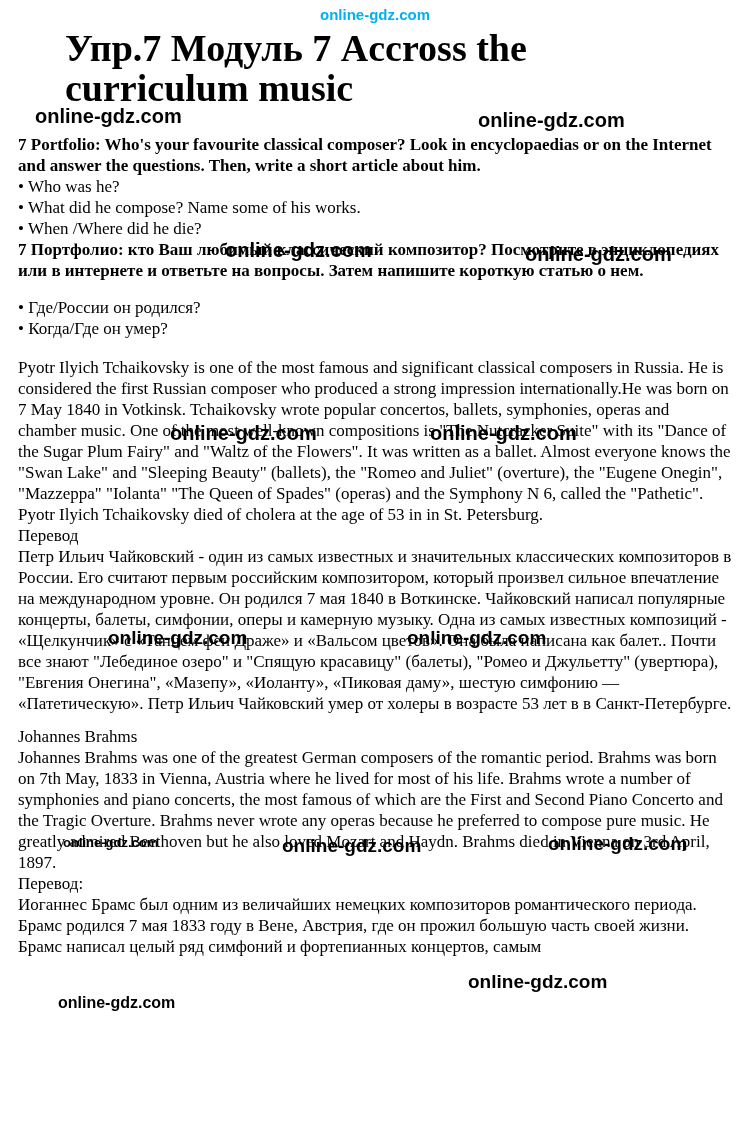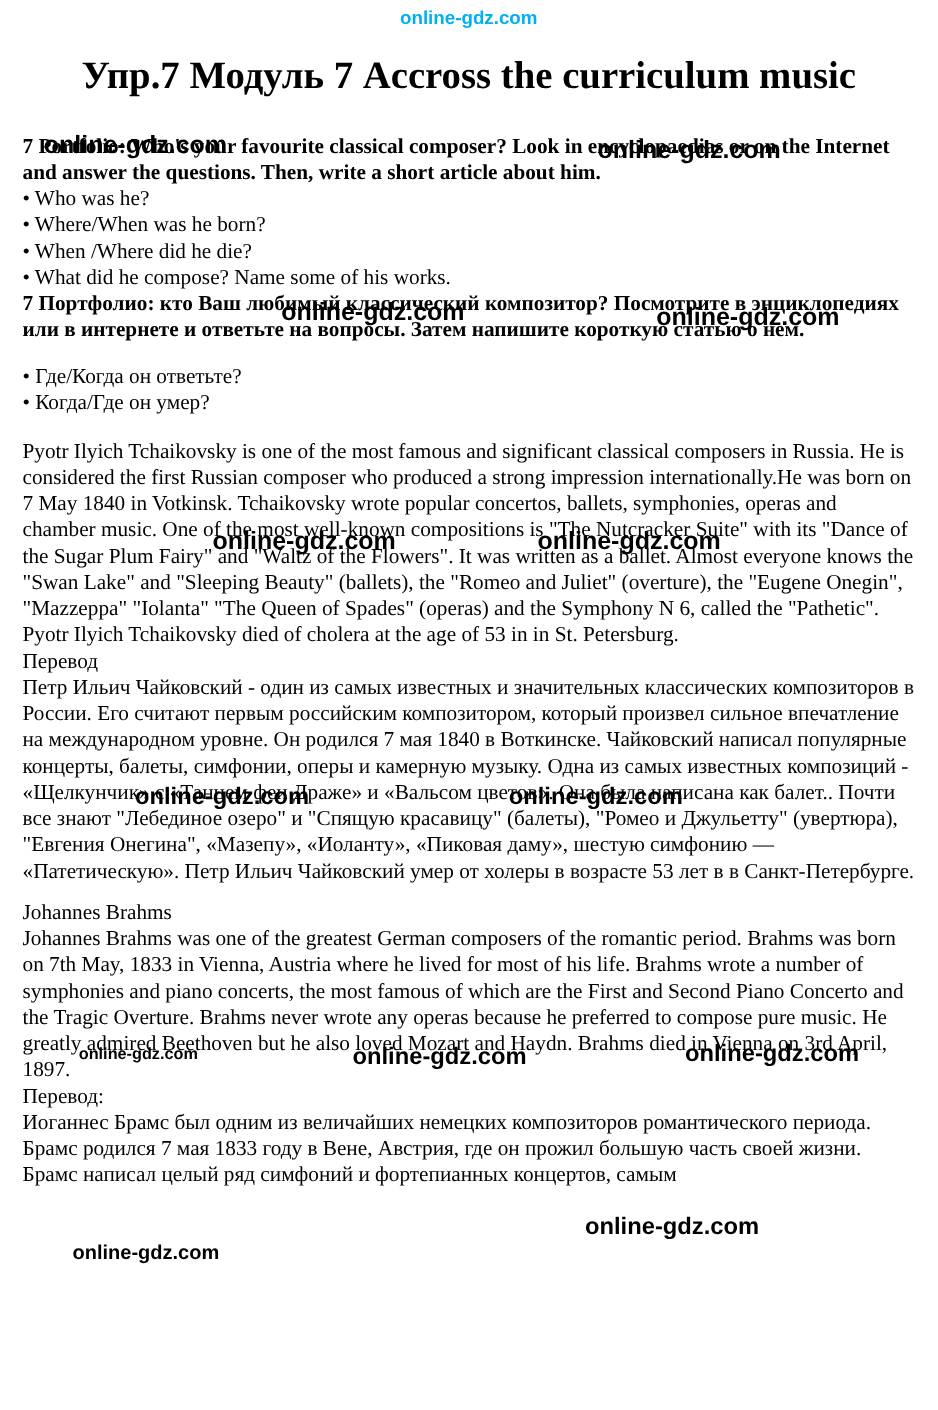--- a/index.html
+++ b/index.html
@@ -48,25 +48,24 @@
   .wm7  { left: 108px; top: 627px; font-size: 19px; }
   .wm8  { left: 407px; top: 627px; font-size: 19px; }
   .wm9  { left: 63px;  top: 832px; font-size: 13px; }
   .wm10 { left: 282px; top: 835px; font-size: 19px; }
   .wm11 { left: 548px; top: 833px; font-size: 19px; }
   .wm12 { left: 468px; top: 971px; font-size: 19px; }
   .wm13 { left: 58px;  top: 992px; font-size: 16px; }
 
   .title {
     font-weight: 700;
-    font-size: 31px;
+    font-size: 38px;
     line-height: 40px;
-    text-align: center;
     max-width: 620px;
-    margin: 16px auto 0;
+    margin: 4px auto 0;
   }
   .gap-title  { height: 26px; }
   .gap-small  { height: 16px; }
   .gap-mid    { height: 18px; }
   .gap-tiny   { height: 12px; }
 
   .bold-para { font-weight: 700; }
   .center-line { text-align: left; }
 </style>
 </head>
@@ -77,31 +76,30 @@
   <div class="wm wm-top">online-gdz.com</div>
 
   <h1 class="title">Упр.7 Модуль 7 Accross the curriculum music</h1>
 
   <div class="gap-title"></div>
 
   <p class="bold-para">7 Portfolio: Who's your favourite classical composer? Look in encyclopaedias or on the Internet and answer the questions. Then, write a short article about him.</p>
 
   <div>
     <p>• Who was he?</p>
-    <p>• Where/When was he born?</p>
+    <p>• What did he compose? Name some of his works.</p>
     <p>• When /Where did he die?</p>
-    <p>• What did he compose? Name some of his works.</p>
   </div>
 
   <p class="bold-para">7 Портфолио: кто Ваш любимый классический композитор? Посмотрите в энциклопедиях или в интернете и ответьте на вопросы. Затем напишите короткую статью о нем.</p>
 
   <div class="gap-small"></div>
 
   <div>
-    <p>• Где/Когда он ответьте?</p>
+    <p>• Где/России он родился?</p>
     <p>• Когда/Где он умер?</p>
   </div>
 
   <div class="gap-mid"></div>
 
   <p>Pyotr Ilyich Tchaikovsky is one of the most famous and significant classical composers in Russia. He is considered the first Russian composer who produced a strong impression internationally.He was born on 7 May 1840 in Votkinsk. Tchaikovsky wrote popular concertos, ballets, symphonies, operas and chamber music. One of the most well-known compositions is "The Nutcracker Suite" with its "Dance of the Sugar Plum Fairy" and "Waltz of the Flowers". It was written as a ballet. Almost everyone knows the "Swan Lake" and "Sleeping Beauty" (ballets), the "Romeo and Juliet" (overture), the "Eugene Onegin", "Mazzeppa" "Iolanta" "The Queen of Spades" (operas) and the Symphony N 6, called the "Pathetic". Pyotr Ilyich Tchaikovsky died of cholera at the age of 53 in in St. Petersburg.</p>
 
   <p class="center-line">Перевод</p>
 
   <p>Петр Ильич Чайковский - один из самых известных и значительных классических композиторов в России. Его считают первым российским композитором, который произвел сильное впечатление на международном уровне. Он родился 7 мая 1840 в Воткинске. Чайковский написал популярные концерты, балеты, симфонии, оперы и камерную музыку. Одна из самых известных композиций - «Щелкунчик» с «Танцем феи Драже» и «Вальсом цветов». Она была написана как балет.. Почти все знают "Лебединое озеро" и "Спящую красавицу" (балеты), "Ромео и Джульетту" (увертюра), "Евгения Онегина", «Мазепу», «Иоланту», «Пиковая даму», шестую симфонию — «Патетическую». Петр Ильич Чайковский умер от холеры в возрасте 53 лет в в Санкт-Петербурге.</p>

